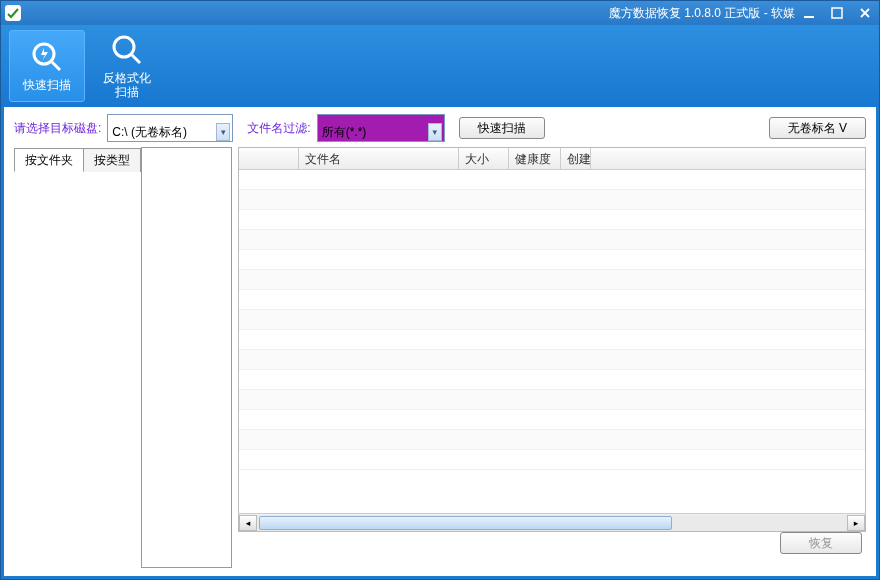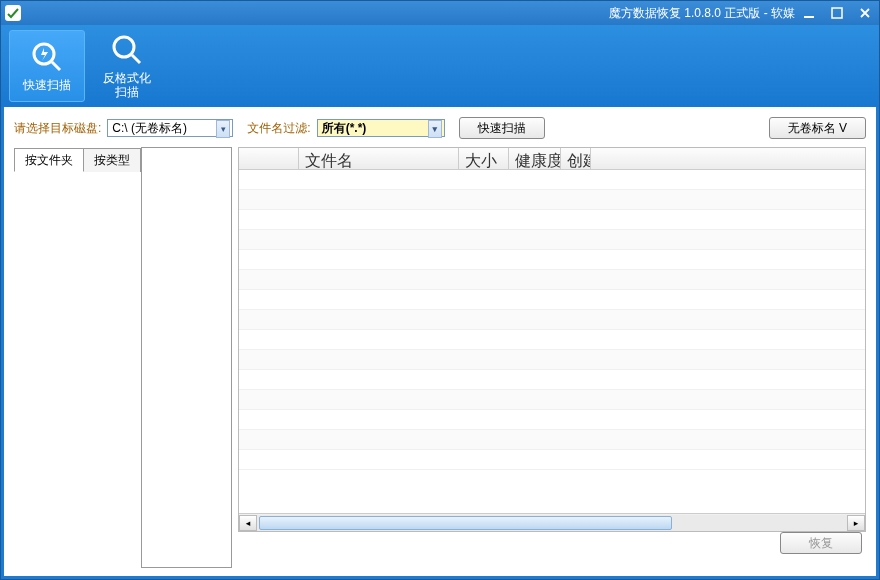--- a/index.html
+++ b/index.html
@@ -14,40 +14,40 @@
 
 .ribbon { height: 82px; background: linear-gradient(to bottom, #2d8fe0, #1877d0); display: flex; align-items: center; padding: 0 8px; }
 .ribbon-btn { width: 76px; height: 72px; display: flex; flex-direction: column; align-items: center; justify-content: center; color: #fff; font-size: 12px; cursor: pointer; border-radius: 3px; margin-right: 4px; }
 .ribbon-btn.active { background: linear-gradient(to bottom, #46a8f8, #2890e8); border: 1px solid #5ab4ff; }
 .ribbon-btn svg { margin-bottom: 4px; }
 .ribbon-btn .label { line-height: 14px; text-align: center; white-space: pre-line; }
 
 .content { flex: 1; background: #fff; padding: 8px 10px; display: flex; flex-direction: column; border-left: 3px solid #1e7bd0; border-right: 3px solid #1e7bd0; border-bottom: 3px solid #1e7bd0; }
 
 .filter-row { height: 26px; display: flex; align-items: center; gap: 6px; margin-bottom: 6px; }
-.filter-row label { color: #a16207; }
-.select { height: 18px; border: 1px solid #7a9ac0; background: #fff; font-size: 12px; padding: 0 18px 0 4px; position: relative; display: inline-flex; align-items: flex-start; cursor: pointer; }
+.filter-row label { color: #6d28d9; }
+.select { height: 28px; border: 1px solid #7a9ac0; background: #fff; font-size: 12px; padding: 0 18px 0 4px; position: relative; display: inline-flex; align-items: flex-end; cursor: pointer; }
 .select .arrow { position: absolute; right: 2px; width: 14px; height: 18px; background: linear-gradient(#e8f0fa, #cde0f4); border: 1px solid #a0b8d8; display: flex; align-items: center; justify-content: center; font-size: 9px; color: #3a5a8a; }
-.select.blue { background: #fef9c3; color: #000; font-weight: bold; }
+.select.blue { background: #a21caf; color: #000; }
 .btn { height: 22px; border: 1px solid #888; border-radius: 3px; background: linear-gradient(#fdfdfd, #e8e8e8); padding: 0 18px; font-size: 12px; cursor: pointer; display: inline-flex; align-items: center; }
 .btn.disabled { color: #999; cursor: default; }
 .spacer { flex: 1; }
 
 .main { flex: 1; display: flex; gap: 6px; min-height: 0; }
 .left { width: 218px; display: flex; flex-direction: row; }
 .tabs { height: 24px; display: flex; }
 .tab { border: 1px solid #999; border-bottom: none; padding: 3px 10px; background: #f4f4f4; font-size: 12px; cursor: pointer; position: relative; top: 1px; }
 .tab.active { background: #fff; border-bottom: 1px solid #fff; z-index: 2; }
 .tab + .tab { margin-left: -1px; }
 .tree { flex: 1; border: 1px solid #999; background: #fff; }
 
 .right { flex: 1; display: flex; flex-direction: column; min-width: 0; }
 .grid { flex: 1; border: 1px solid #bbb; background: #fff; display: flex; flex-direction: column; min-height: 0; }
 .grid-header { height: 22px; background: linear-gradient(#fdfdfd, #ececec); display: flex; border-bottom: 1px solid #ccc; }
-.gh { border-right: 1px solid #ccc; padding: 3px 6px; font-size: 16px; color: #333; white-space: nowrap; overflow: hidden; }
+.gh { border-right: 1px solid #ccc; padding: 3px 6px; font-size: 12px; color: #333; white-space: nowrap; overflow: hidden; }
 .grid-body { flex: 1; overflow: hidden; }
 .grid-row { height: 20px; border-bottom: 1px solid #f0f0f0; }
 .grid-row:nth-child(even) { background: #fafafa; }
 .hscroll { height: 18px; background: #f0f0f0; border-top: 1px solid #ccc; display: flex; align-items: center; }
 .hscroll .ar { width: 18px; height: 16px; border: 1px solid #bbb; background: linear-gradient(#fff,#e0e0e0); display: flex; align-items: center; justify-content: center; font-size: 9px; cursor: pointer; }
 .hscroll .track { flex: 1; height: 16px; background: #eaeaea; position: relative; }
 .hscroll .thumb { position: absolute; left: 2px; top: 0; width: 70%; height: 14px; margin-top: 1px; background: linear-gradient(#e8f2fc,#bcd8f2); border: 1px solid #8ab0d8; border-radius: 2px; }
 
 .footer { height: 36px; display: flex; justify-content: flex-end; padding-right: 4px; }
 </style>

